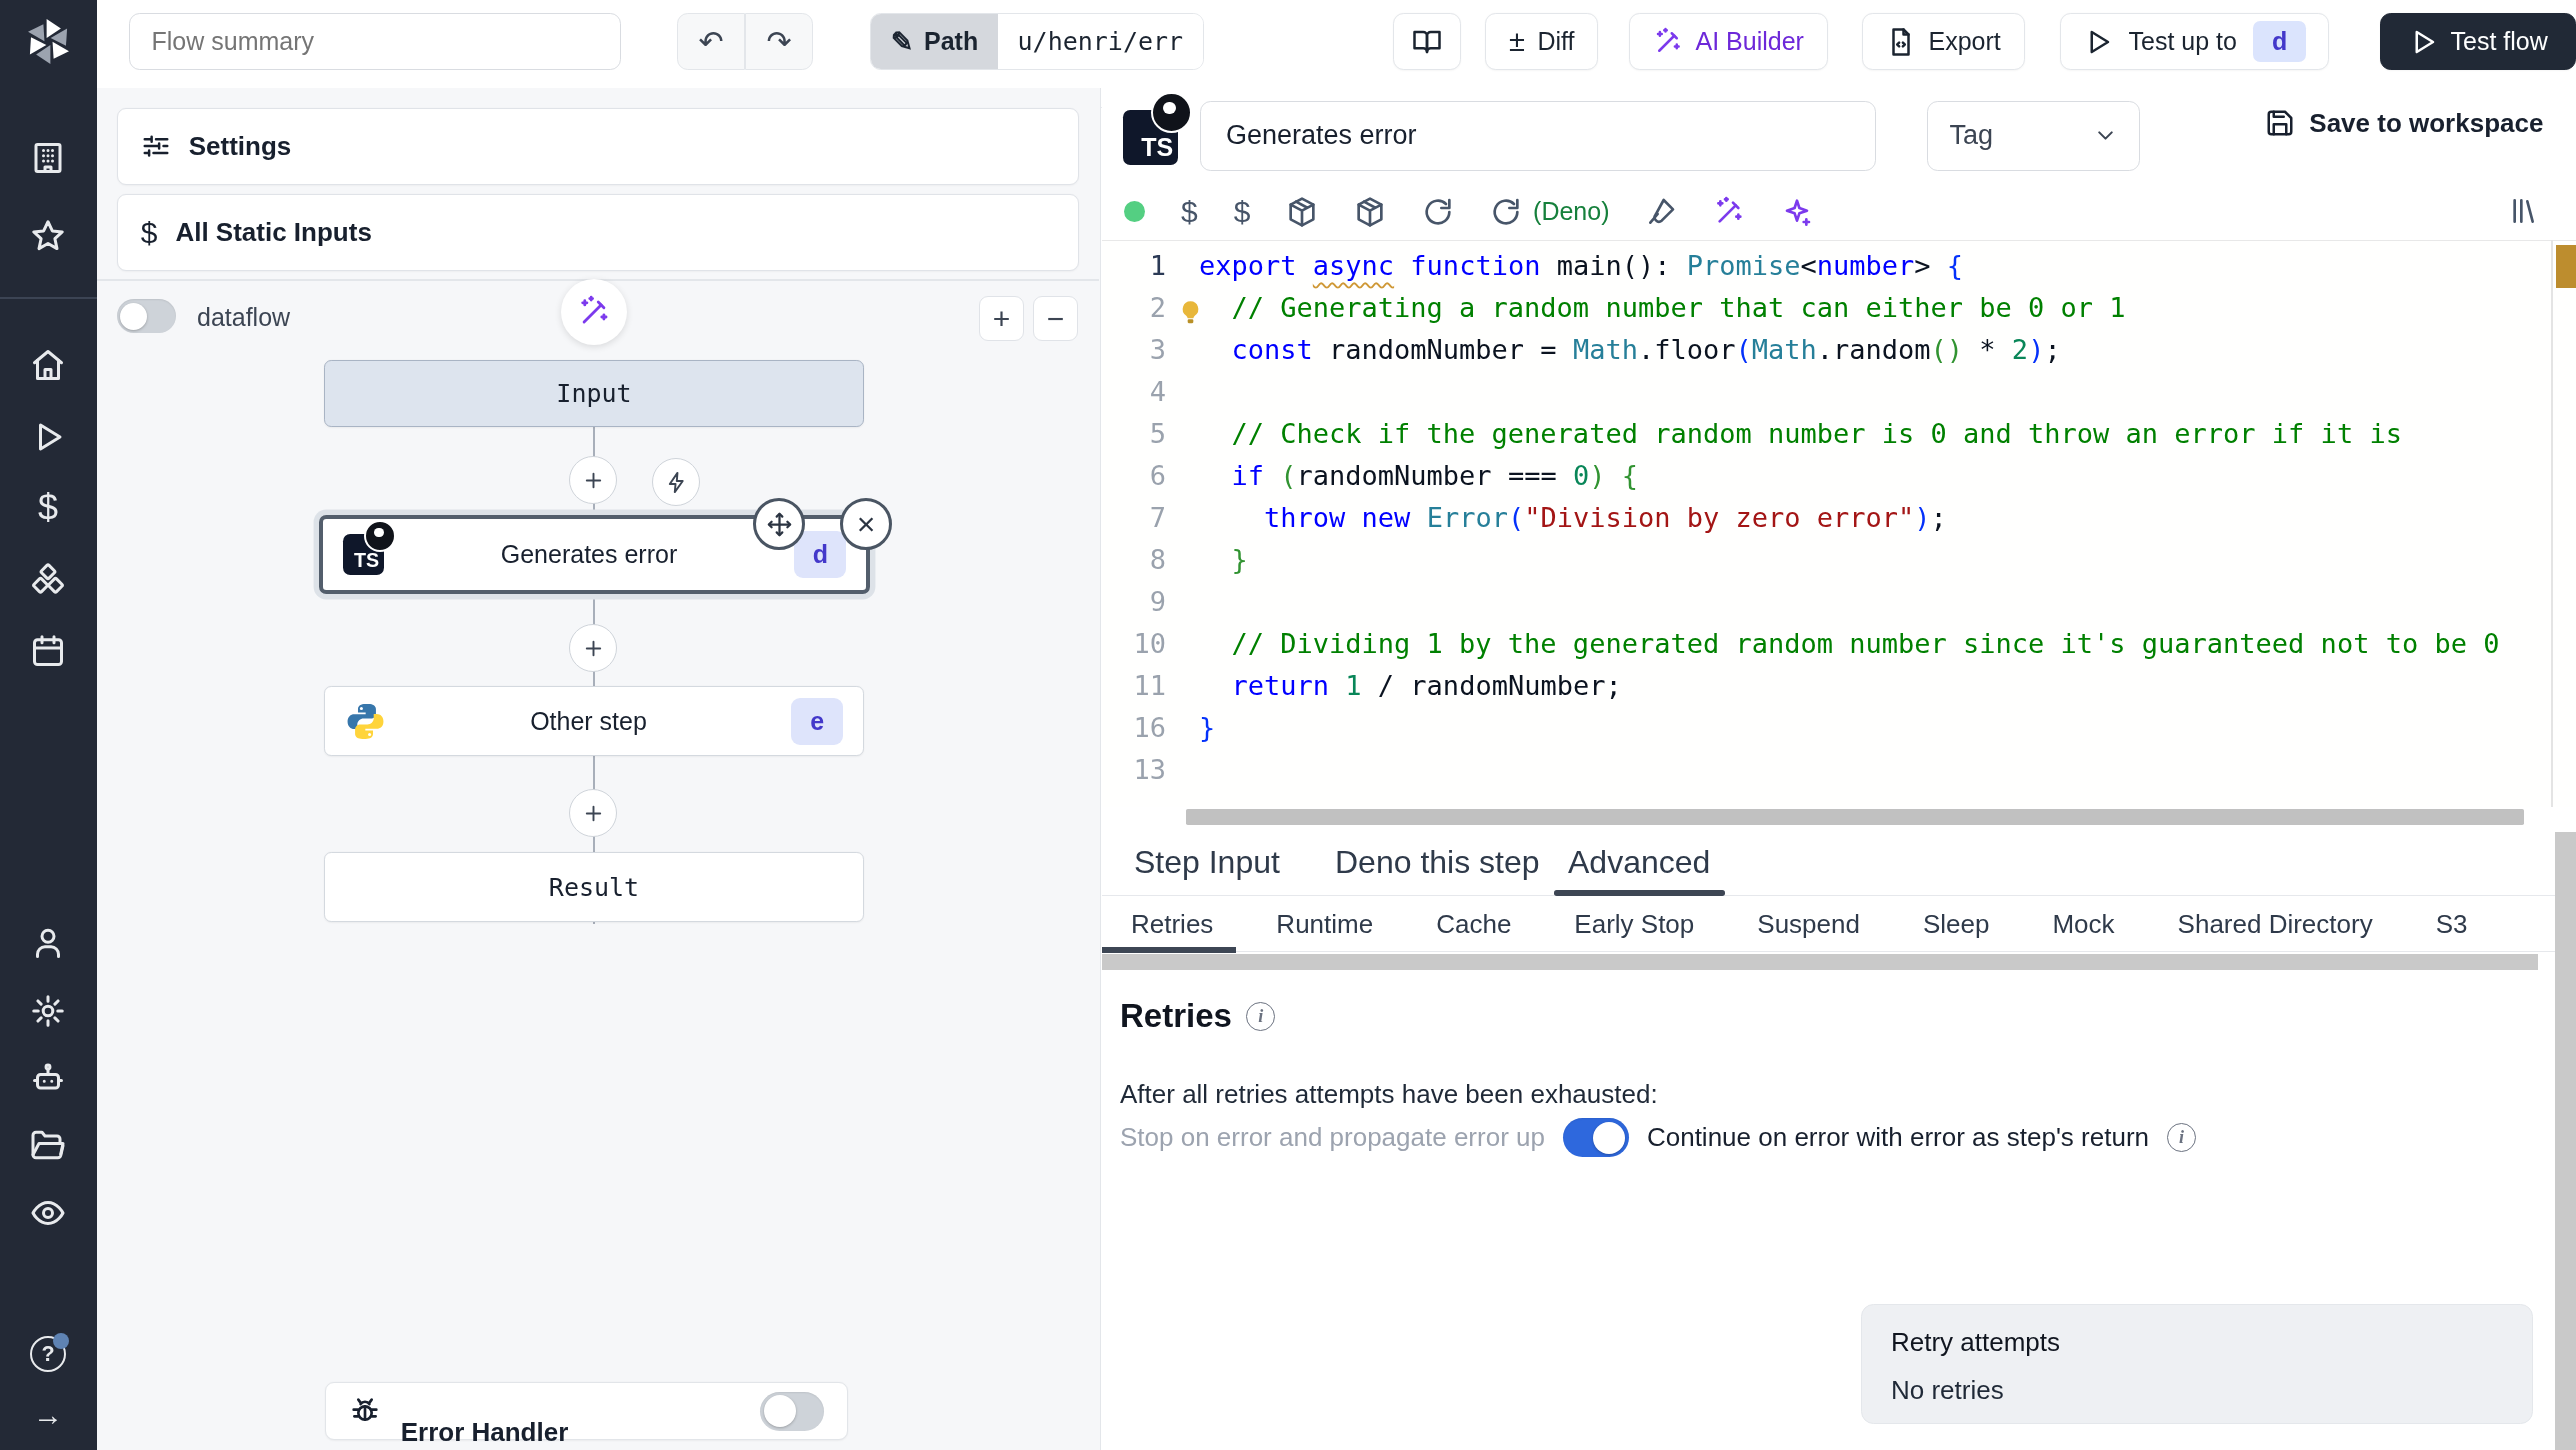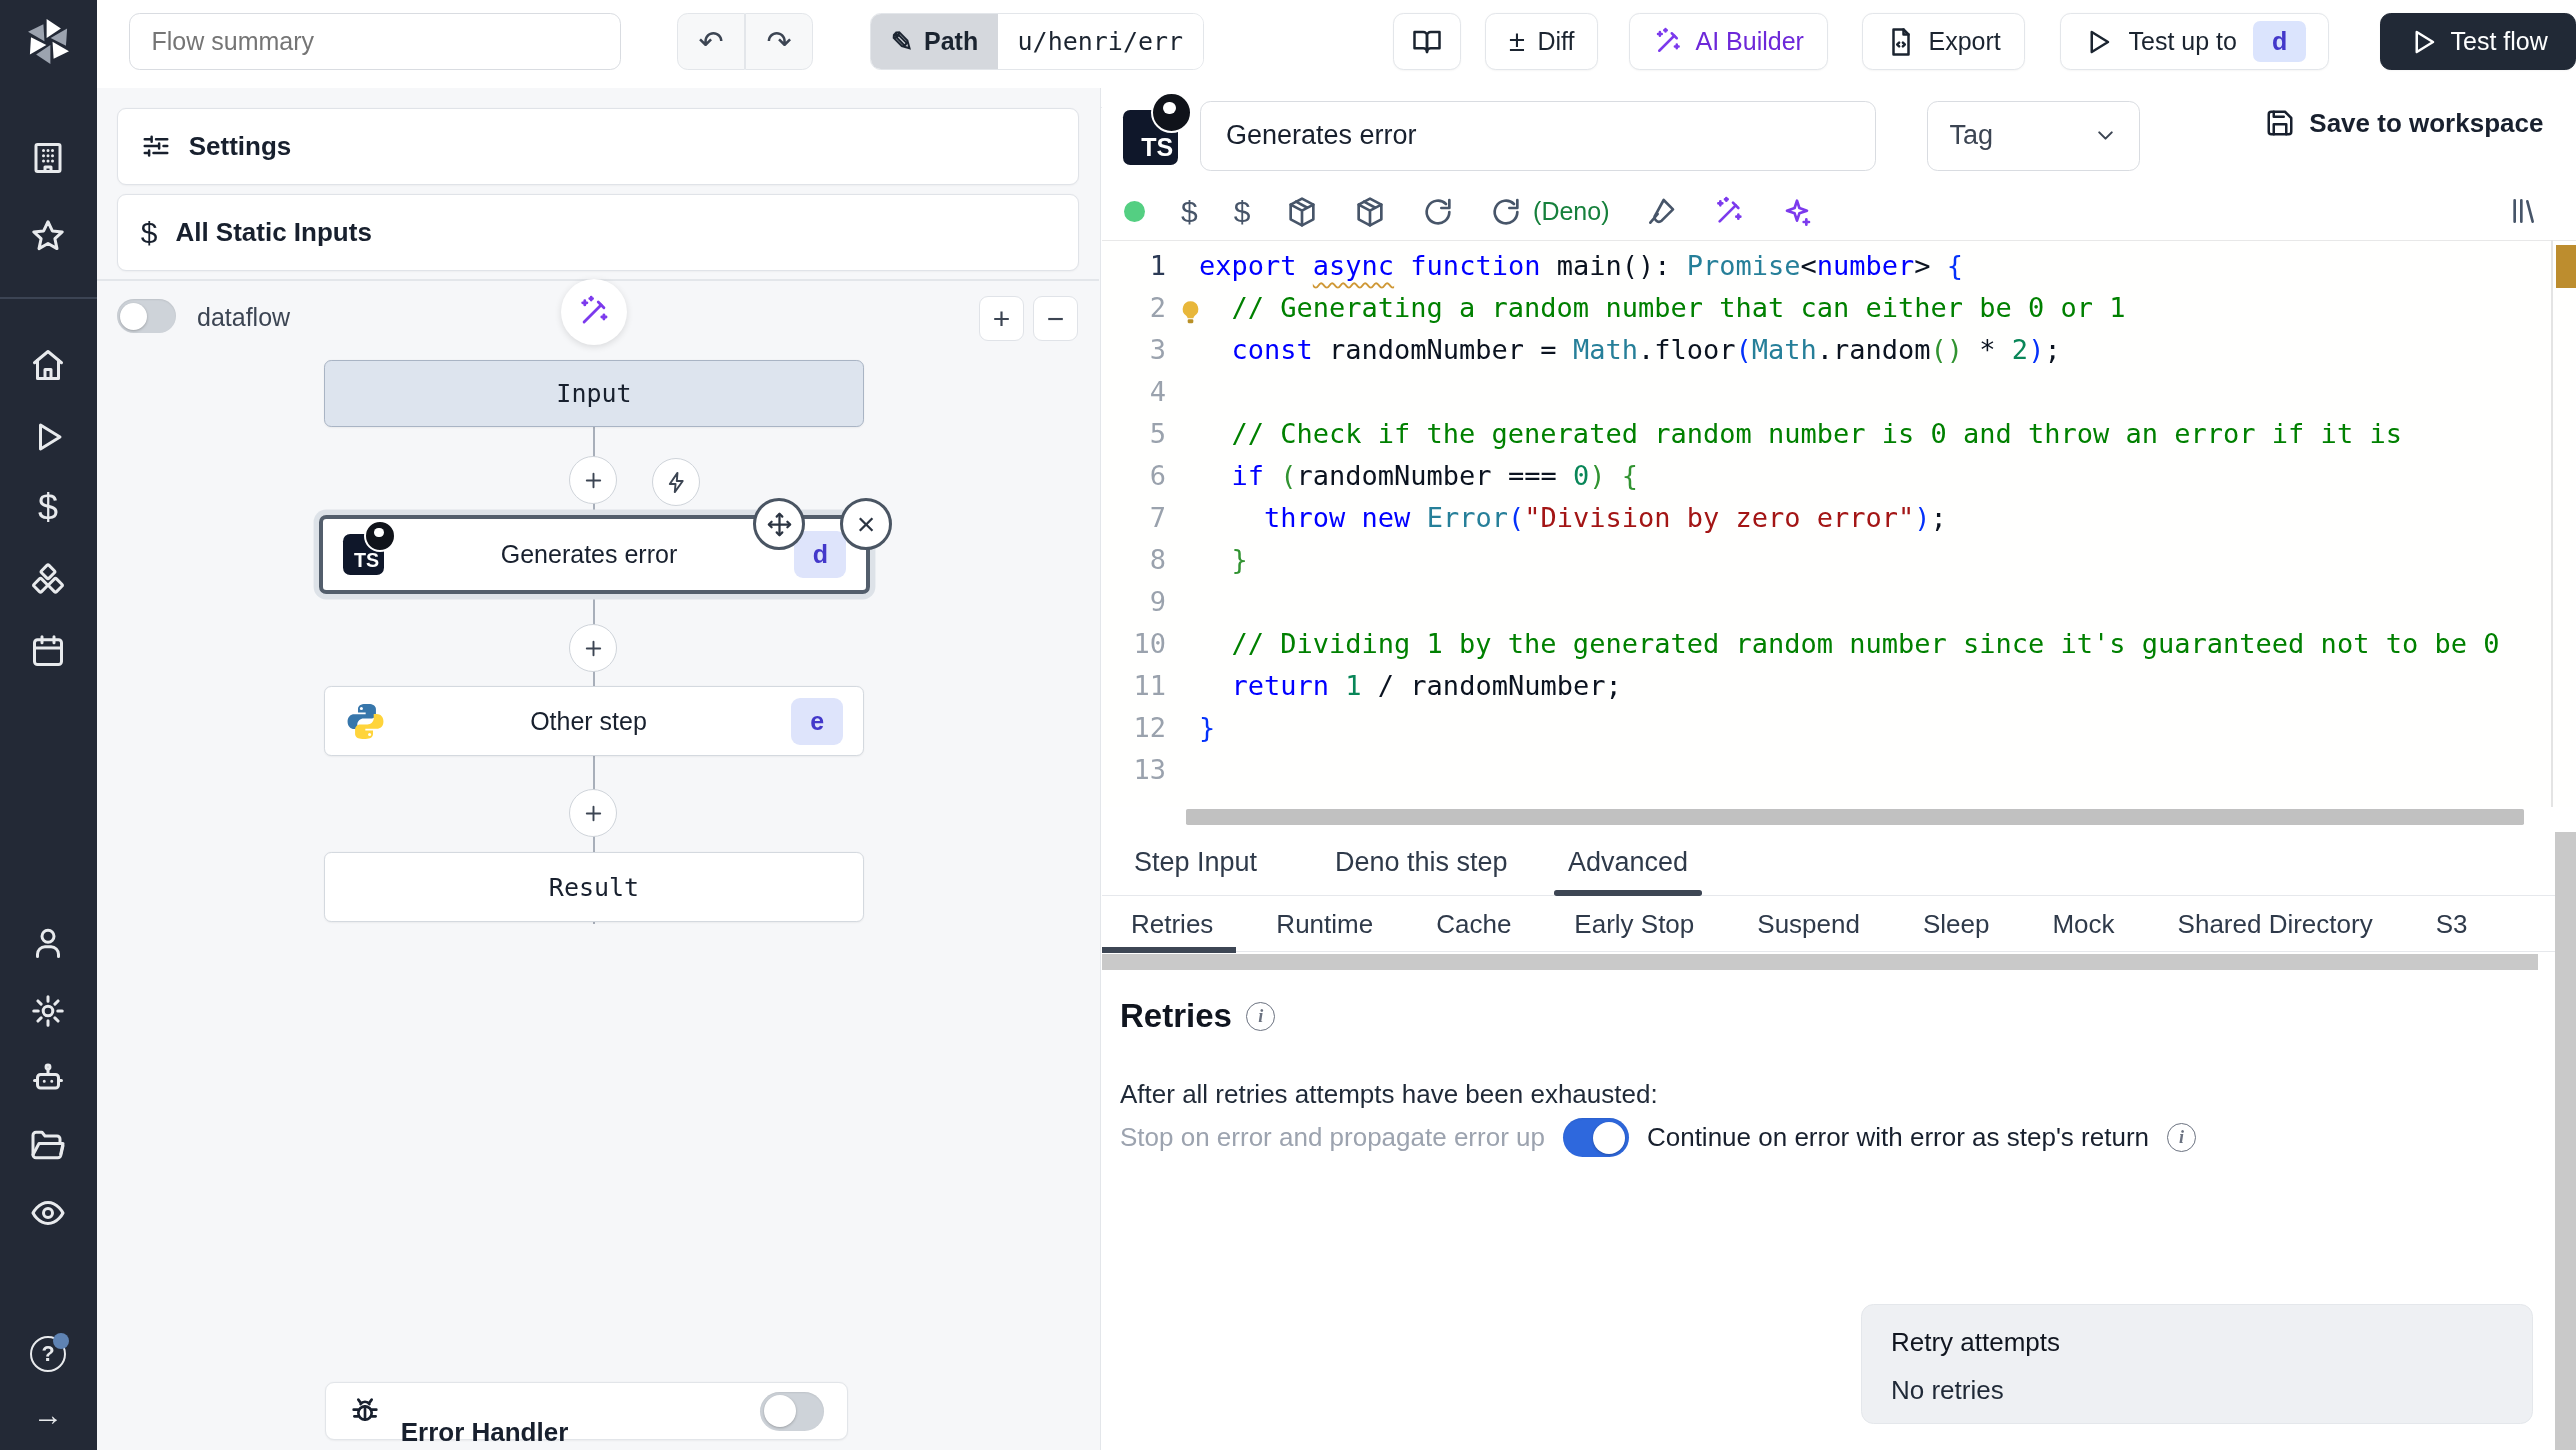--- a/index.html
+++ b/index.html
@@ -101,21 +101,21 @@
   .tk-kw{color:#0000ff;} .tk-kww{color:#0000ff;text-decoration:underline wavy #cf9836 1.8px;text-underline-offset:7.2px;}
   .tk-ty{color:#267f99;} .tk-num{color:#098658;} .tk-str{color:#a31515;} .tk-com{color:#008000;}
   .tk-pl{color:#0b1320;} .tk-br1{color:#0431fa;} .tk-br2{color:#319331;}
   .bulb{position:absolute;left:75px;top:55px;width:27px;height:27px;}
   .hscroll{position:absolute;left:84px;top:721px;width:1338px;height:16px;background:#c1c1c1;border-radius:1.8px;}
   .ruler-line{position:absolute;left:1449px;top:152px;width:1.8px;height:567px;background:#e4e4e4;}
   .ruler-mark{position:absolute;left:1454px;top:157px;width:19.7px;height:43px;background:#bd8d2e;}
 
   
   .tabs{position:absolute;left:0;top:742px;width:1474px;height:66px;border-bottom:1.8px solid #e6e8ec;box-sizing:border-box;}
-  .tab{position:absolute;top:0;height:64px;display:flex;align-items:center;font-size:27px;color:#2f3a4a;}
+  .tab{position:absolute;top:0;height:64px;display:flex;align-items:center;font-size:32px;color:#2f3a4a;}
   .tab.active::after{content:"";position:absolute;left:-14.3px;right:-14.3px;bottom:-1.8px;height:5.4px;background:#3d4654;border-radius:2.7px;}
   .subtabs{position:absolute;left:0;top:809px;width:1474px;height:55px;border-bottom:1.8px solid #e6e8ec;box-sizing:border-box;
            display:flex;align-items:center;gap:63px;padding-left:29px;}
   .subtab{font-size:26px;color:#2f3a4a;position:relative;height:54px;display:flex;align-items:center;white-space:nowrap;}
   .subtab.active::after{content:"";position:absolute;left:-29px;width:134px;bottom:-1.8px;height:5.4px;background:#3d4654;}
   .subtab-scroll{position:absolute;left:0;top:866px;width:1436px;height:16px;background:#c9c9c9;}
   .vscroll{position:absolute;left:1453px;top:744px;width:21.5px;height:619px;background:#c9c9c9;}
 
   
   .sec-heading{position:absolute;left:18px;top:909px;display:flex;align-items:center;gap:14.3px;font-size:33px;font-weight:bold;color:#10151f;}
@@ -491,21 +491,21 @@
           <div class="ln-num">2</div>
           <div class="ln-num">3</div>
           <div class="ln-num">4</div>
           <div class="ln-num">5</div>
           <div class="ln-num">6</div>
           <div class="ln-num">7</div>
           <div class="ln-num">8</div>
           <div class="ln-num">9</div>
           <div class="ln-num">10</div>
           <div class="ln-num">11</div>
-          <div class="ln-num">12</div>
+          <div class="ln-num">16</div>
           <div class="ln-num">13</div>
         </div>
       <div class="code-lines"><div class="code-row"><span class="tk-kw">export</span><span class="tk-pl"> </span><span class="tk-kww">async</span><span class="tk-pl"> </span><span class="tk-kw">function</span><span class="tk-pl"> main(): </span><span class="tk-ty">Promise</span><span class="tk-pl">&lt;</span><span class="tk-kw">number</span><span class="tk-pl">&gt; </span><span class="tk-br1">{</span></div><div class="code-row"><span class="tk-com">  // Generating a random number that can either be 0 or 1</span></div><div class="code-row"><span class="tk-pl">  </span><span class="tk-kw">const</span><span class="tk-pl"> randomNumber = </span><span class="tk-ty">Math</span><span class="tk-pl">.floor</span><span class="tk-br1">(</span><span class="tk-ty">Math</span><span class="tk-pl">.random</span><span class="tk-br2">()</span><span class="tk-pl"> * </span><span class="tk-num">2</span><span class="tk-br1">)</span><span class="tk-pl">;</span></div><div class="code-row"></div><div class="code-row"><span class="tk-com">  // Check if the generated random number is 0 and throw an error if it is</span></div><div class="code-row"><span class="tk-pl">  </span><span class="tk-kw">if</span><span class="tk-pl"> </span><span class="tk-br2">(</span><span class="tk-pl">randomNumber === </span><span class="tk-num">0</span><span class="tk-br2">)</span><span class="tk-pl"> </span><span class="tk-br2">{</span></div><div class="code-row"><span class="tk-pl">    </span><span class="tk-kw">throw</span><span class="tk-pl"> </span><span class="tk-kw">new</span><span class="tk-pl"> </span><span class="tk-ty">Error</span><span class="tk-br1">(</span><span class="tk-str">"Division by zero error"</span><span class="tk-br1">)</span><span class="tk-pl">;</span></div><div class="code-row"><span class="tk-pl">  </span><span class="tk-br2">}</span></div><div class="code-row"></div><div class="code-row"><span class="tk-com">  // Dividing 1 by the generated random number since it's guaranteed not to be 0</span></div><div class="code-row"><span class="tk-pl">  </span><span class="tk-kw">return</span><span class="tk-pl"> </span><span class="tk-num">1</span><span class="tk-pl"> / randomNumber;</span></div><div class="code-row"><span class="tk-br1">}</span></div><div class="code-row"></div></div>
       <span class="bulb">
         <svg viewBox="0 0 24 24" width="27" height="27">
             <path d="M12 2a7 7 0 0 0-4 12.7c.8.6 1.3 1.4 1.5 2.3h5a4.6 4.6 0 0 1 1.5-2.3A7 7 0 0 0 12 2z" fill="#e8b73a"></path>
             <rect x="9.5" y="18" width="5" height="3.5" rx="1" fill="#b99026"></rect>
           </svg>
       </span>
     </div>

